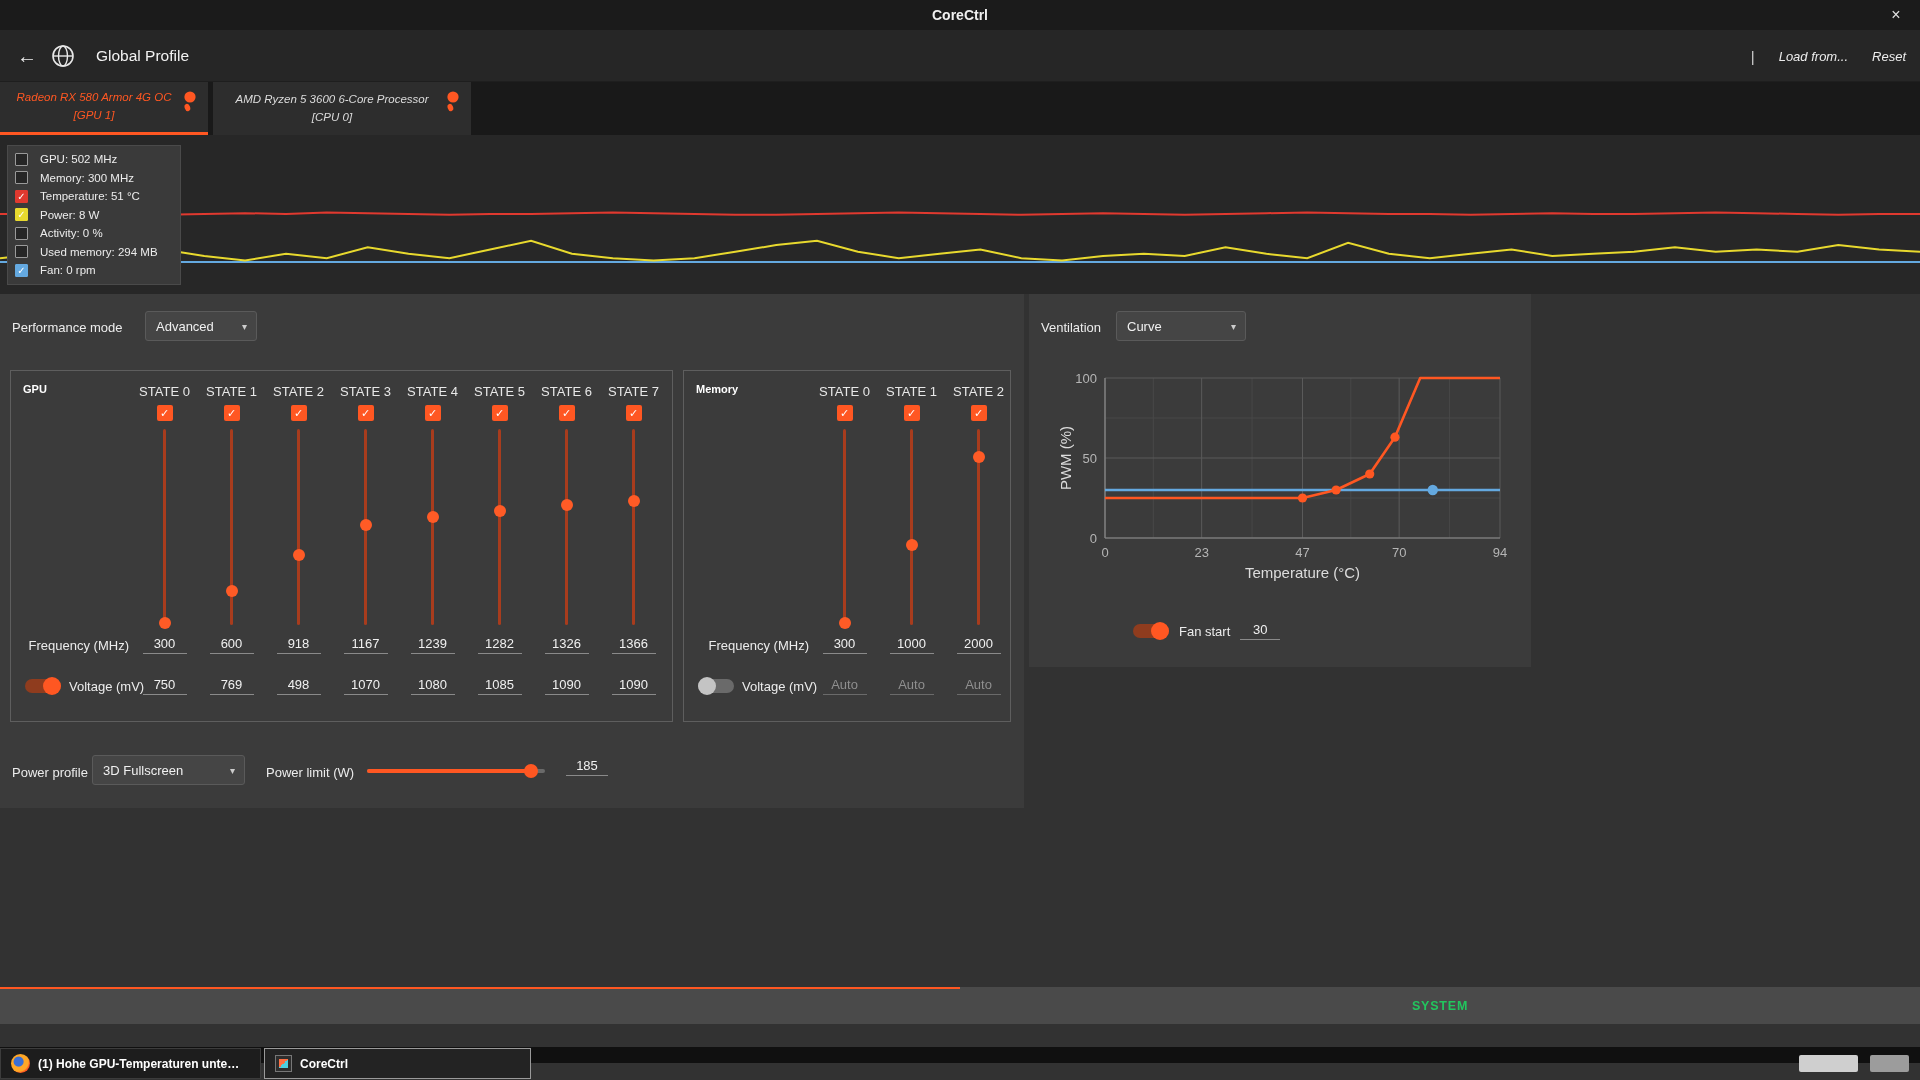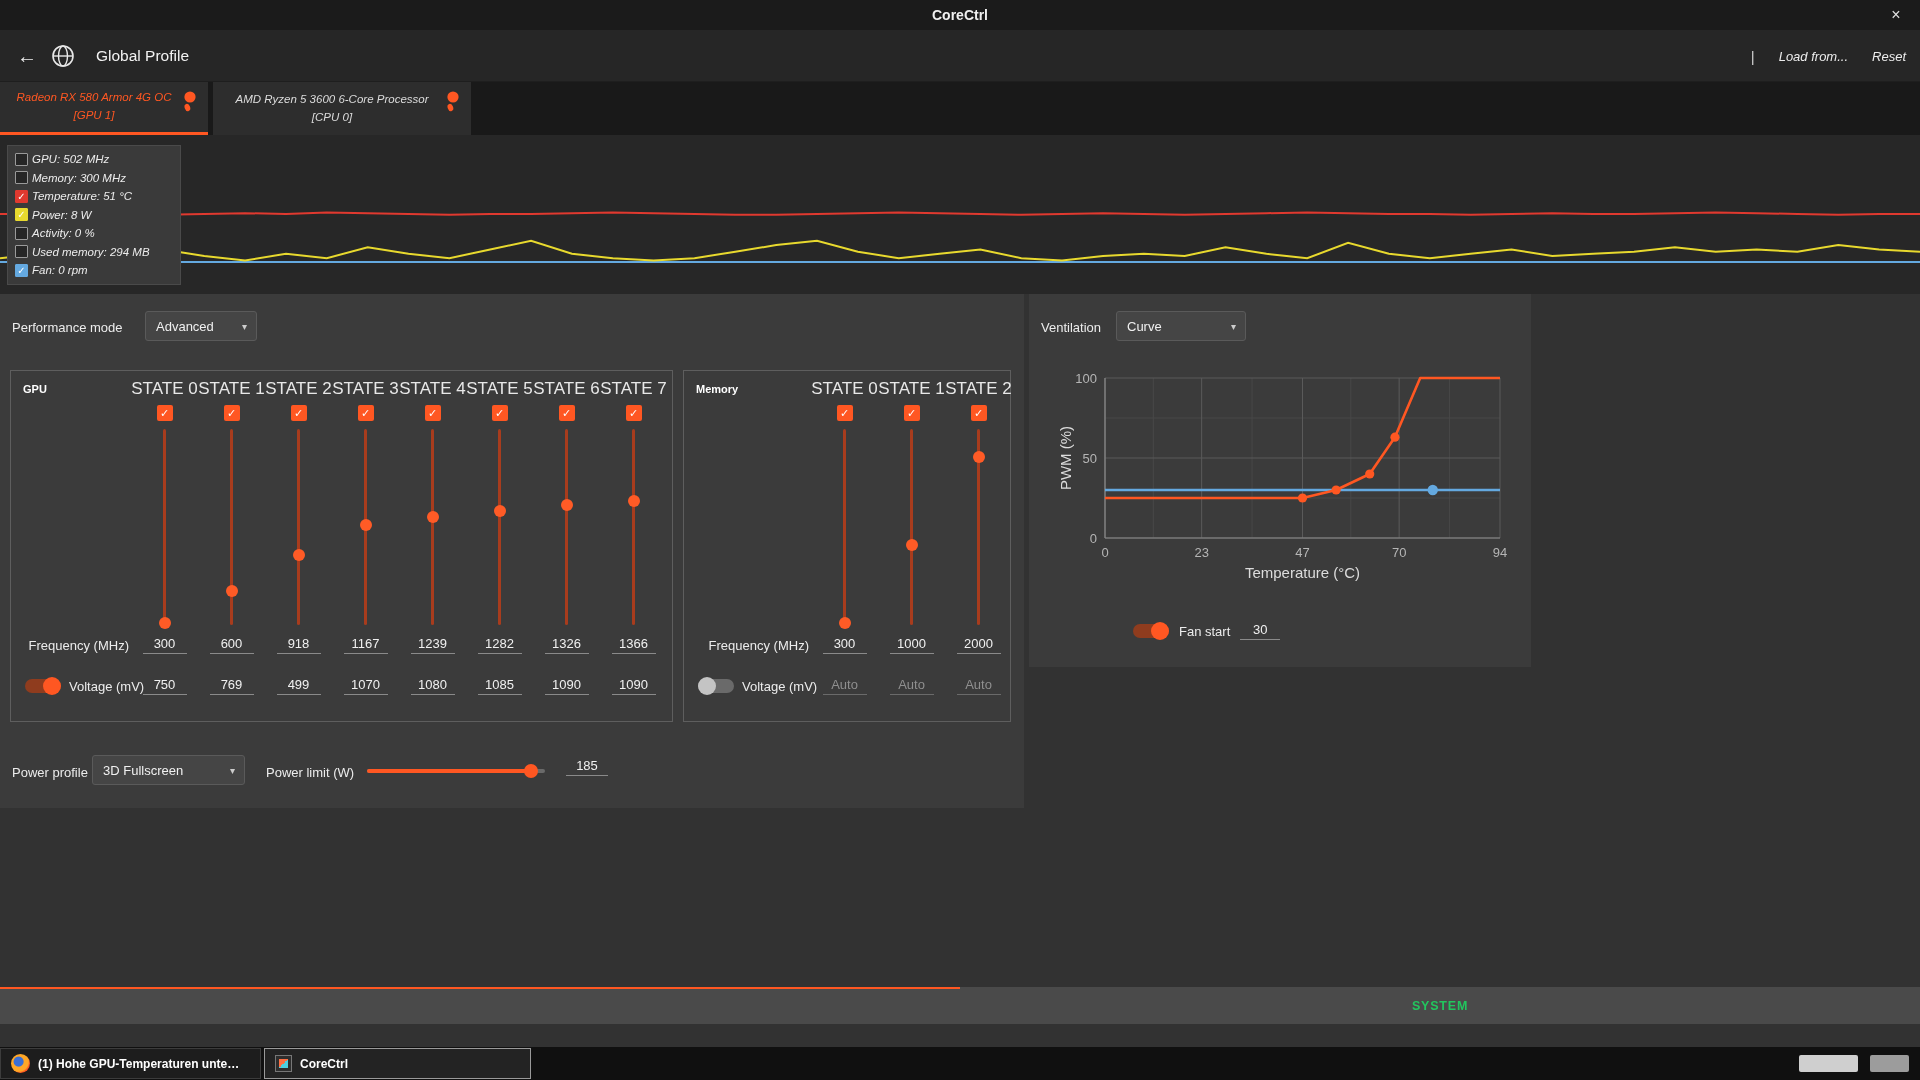--- a/index.html
+++ b/index.html
@@ -27,21 +27,21 @@
   .dev-tab.selected{border-bottom:3px solid #ff5722;}
   .dev-tab.selected .tab-text{color:#ff5722;}
   #tab-gpu{left:0;width:208px;}
   #tab-cpu{left:213px;width:258px;}
   .blob{position:absolute;right:11px;top:9px;}
 
   
   #graph{position:absolute;top:135px;left:0;width:1920px;height:159px;background:#272727;}
   #sensorSvg{position:absolute;left:0;top:0;}
   #sensor-legend{position:absolute;left:7px;top:10px;width:174px;background:#3a3a3a;border:1px solid #4a4a4a;padding:4px 7px;display:flex;flex-direction:column;}
-  .legend-row{display:flex;align-items:center;gap:4px;height:18.5px;font-style:italic;}
+  .legend-row{display:flex;align-items:center;gap:12px;height:18.5px;}
   .legend-check{width:13px;height:13px;border:1px solid #9a9a9a;background:#262626;font-size:10px;line-height:12px;text-align:center;color:#fff;flex:none;border-radius:1px;}
   .legend-label{font-size:11.5px;color:#ececec;white-space:nowrap;}
 
   
   #left-main{position:absolute;top:294px;left:0;width:1024px;height:514px;background:#3b3b3b;}
   .row-label{font-size:13px;color:#ececec;white-space:nowrap;}
   #perf-label{position:absolute;left:12px;top:26px;}
   #perf-dd{position:absolute;left:145px;top:17px;width:112px;}
   .dropdown{height:30px;background:#454545;border:1px solid #5a5a5a;border-radius:3px;display:flex;align-items:center;padding:0 26px 0 10px;font-size:13px;color:#f0f0f0;position:relative;}
   .dropdown .caret{position:absolute;right:9px;font-size:10px;color:#cccccc;}
@@ -52,21 +52,21 @@
   .panel-title{position:absolute;left:12px;top:12px;font-size:11px;font-weight:bold;color:#ffffff;}
   .states-wrap{position:absolute;left:0;top:8px;right:2px;display:flex;}
   .labels-col{display:flex;flex-direction:column;flex:none;}
   #gpu-panel .labels-col{width:120px;}
   #mem-panel .labels-col{width:127px;}
   .lc-spacer{height:248px;}
   .lc-freq{height:36px;display:flex;align-items:center;justify-content:flex-end;padding-right:2px;}
   .lc-volt{height:46px;display:flex;align-items:center;gap:8px;padding-left:14px;}
   .states-row{display:flex;}
   .state-col{display:flex;flex-direction:column;align-items:center;flex:none;}
-  .state-name{height:20px;font-size:17px;color:#e8e8e8;display:flex;align-items:flex-end;white-space:nowrap;}
+  .state-name{height:20px;font-size:13px;color:#e8e8e8;display:flex;align-items:flex-end;white-space:nowrap;}
   .state-checkwrap{height:28px;display:flex;align-items:center;}
   .state-check{width:16px;height:16px;background:#ff5722;border-radius:2px;color:#fff;font-size:11px;font-weight:bold;text-align:center;line-height:16px;}
   .vslider{height:200px;width:100%;position:relative;}
   .vtrack{position:absolute;left:50%;top:2px;bottom:2px;width:3px;margin-left:-1.5px;background:#a83c1d;border-radius:2px;}
   .vhandle{position:absolute;left:50%;width:12px;height:12px;margin-left:-6px;border-radius:50%;background:#ff5b26;}
   .freq-cell{height:36px;display:flex;align-items:center;justify-content:center;}
   .volt-cell{height:46px;display:flex;align-items:center;justify-content:center;}
   .uinput{display:inline-block;min-width:44px;text-align:center;font-size:13px;color:#f0f0f0;border-bottom:1px solid #8a8a8a;padding-bottom:2px;}
   .uinput.muted{color:#8f8f8f;border-bottom-color:#6a6a6a;}
 
@@ -93,21 +93,21 @@
   #fanstart-value{min-width:40px;}
 
   
   #bottom-nav{position:absolute;top:987px;left:0;width:1920px;height:37px;background:#4a4a4a;}
   #nav-indicator{position:absolute;top:0;left:0;width:960px;height:2px;background:#ff5722;}
   .nav-item{position:absolute;top:0;height:37px;width:960px;display:flex;align-items:center;justify-content:center;font-size:12.5px;font-weight:bold;letter-spacing:0.8px;}
   #nav-profiles{left:0;color:#ff5722;}
   #nav-system{left:960px;color:#22c55e;}
 
   
-  #taskbar{position:absolute;top:1047px;left:0;width:1920px;height:33px;background:#101010;}
+  #taskbar{position:absolute;top:1047px;left:0;width:1920px;height:16px;background:#101010;}
   .task-btn{position:absolute;top:1px;height:31px;display:flex;align-items:center;gap:8px;padding:0 10px;background:#1d1d1d;border:1px solid #3c3c3c;}
   #task-firefox{left:0;width:261px;}
   #task-corectrl{left:264px;width:267px;border-color:#9a9a9a;background:#232323;}
   .task-label{font-size:12px;font-weight:bold;color:#ffffff;white-space:nowrap;overflow:hidden;text-overflow:ellipsis;}
   #ff-icon{width:19px;height:19px;border-radius:50%;flex:none;background:radial-gradient(circle at 40% 40%, #3b6fd4 0 28%, #ffa726 34% 60%, #ff5722 70%);}
   #cc-icon{width:17px;height:17px;flex:none;background:#2d2d2d;border:1px solid #777;position:relative;}
   #cc-icon::before{content:'';position:absolute;inset:3px;background:linear-gradient(135deg,#ff7043 0 50%,#4dd0e1 50% 100%);}
   .tray-box{position:absolute;top:8px;height:17px;border-radius:2px;}
   #tray-1{left:1799px;width:59px;background:#cfcfcf;}
   #tray-2{left:1870px;width:39px;background:#9c9c9c;}
@@ -257,21 +257,21 @@
               <span class="state-check">✓</span>
             </div>
             <div class="vslider">
               <div class="vtrack"></div>
               <div class="vhandle" style="bottom: calc(36% - 6px);"></div>
             </div>
             <div class="freq-cell">
               <span class="uinput">918</span>
             </div>
             <div class="volt-cell">
-              <span class="uinput">499</span>
+              <span class="uinput">498</span>
             </div>
           </div>
           <div class="state-col" style="width: 67px;">
             <div class="state-name">STATE 3</div>
             <div class="state-checkwrap">
               <span class="state-check">✓</span>
             </div>
             <div class="vslider">
               <div class="vtrack"></div>
               <div class="vhandle" style="bottom: calc(51% - 6px);"></div>

